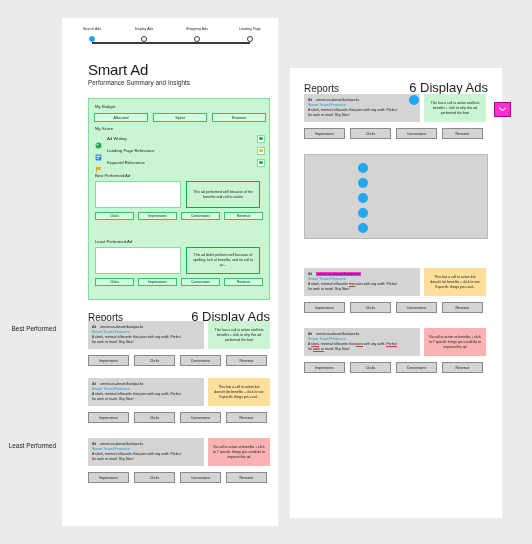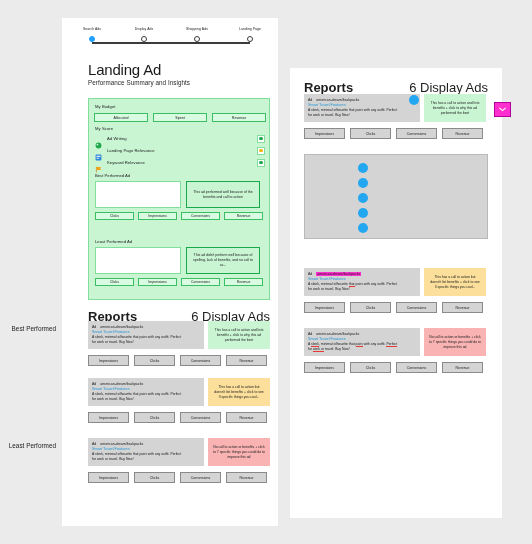--- a/index.html
+++ b/index.html
@@ -75,21 +75,21 @@
   .metrics-row{position:absolute;left:6px;display:flex;gap:4px;}
   .metric-btn{
     width:39px;height:8px;background:#d8fbe1;border:1px solid #3bbf63;box-sizing:border-box;
     display:flex;align-items:center;justify-content:center;font-size:3.4px;color:#1a1a1a;
   }
 
   
   .reports-head{
     position:absolute;left:26px;width:182px;display:flex;align-items:baseline;justify-content:space-between;
   }
-  .reports-title{font-size:13px;color:#1d1d1d;font-weight:bold;}
+  .reports-title{font-size:10px;color:#1d1d1d;}
   .reports-count{font-size:13px;color:#1d1d1d;}
 
   
   .ad-card{
     position:absolute;background:#d4d4d4;box-sizing:border-box;padding:3.5px 4px;
   }
   .ad-line1{font-size:3.5px;color:#1a1a1a;line-height:5px;white-space:nowrap;}
   .ad-line1 .adtag{margin-right:4px;}
   .ad-head{font-size:3.8px;color:#2196d6;line-height:5.5px;}
   .ad-desc{font-size:3.4px;color:#1a1a1a;line-height:5px;}
@@ -157,21 +157,21 @@
       <div class="step" style="left:109px;">
         <div class="step-label">Shopping Ads</div>
         <div class="step-dot"></div>
       </div>
       <div class="step" style="left:162px;">
         <div class="step-label">Landing Page</div>
         <div class="step-dot"></div>
       </div>
     </div>
 
-    <div class="title">Landing Ad</div>
+    <div class="title">Smart Ad</div>
     <div class="subtitle">Performance Summary and Insights</div>
 
     <div class="green-panel">
 
       <div class="gp-label" style="left:6px;top:5px;">My Budget</div>
 
       <div class="budget-row">
         <div class="budget-btn">Allocated</div>
         <div class="budget-btn">Spent</div>
         <div class="budget-btn">Revenue</div>

